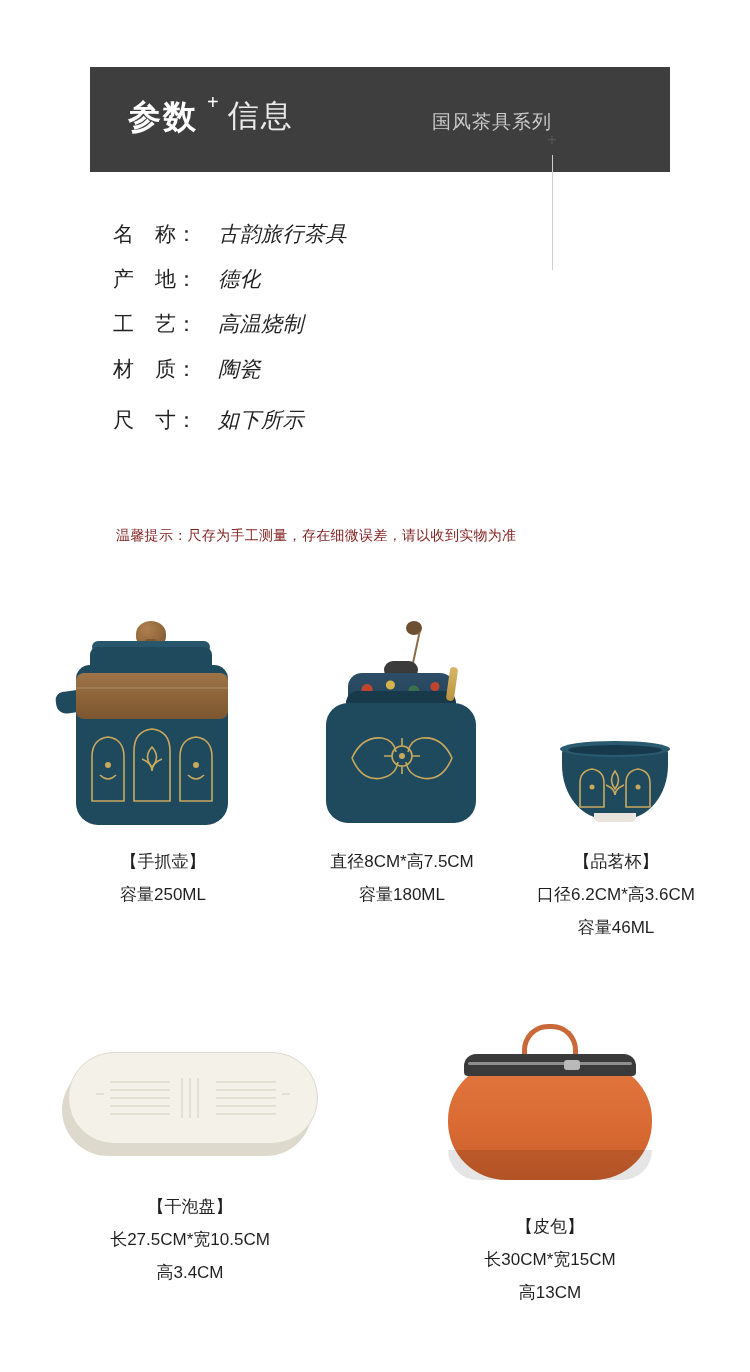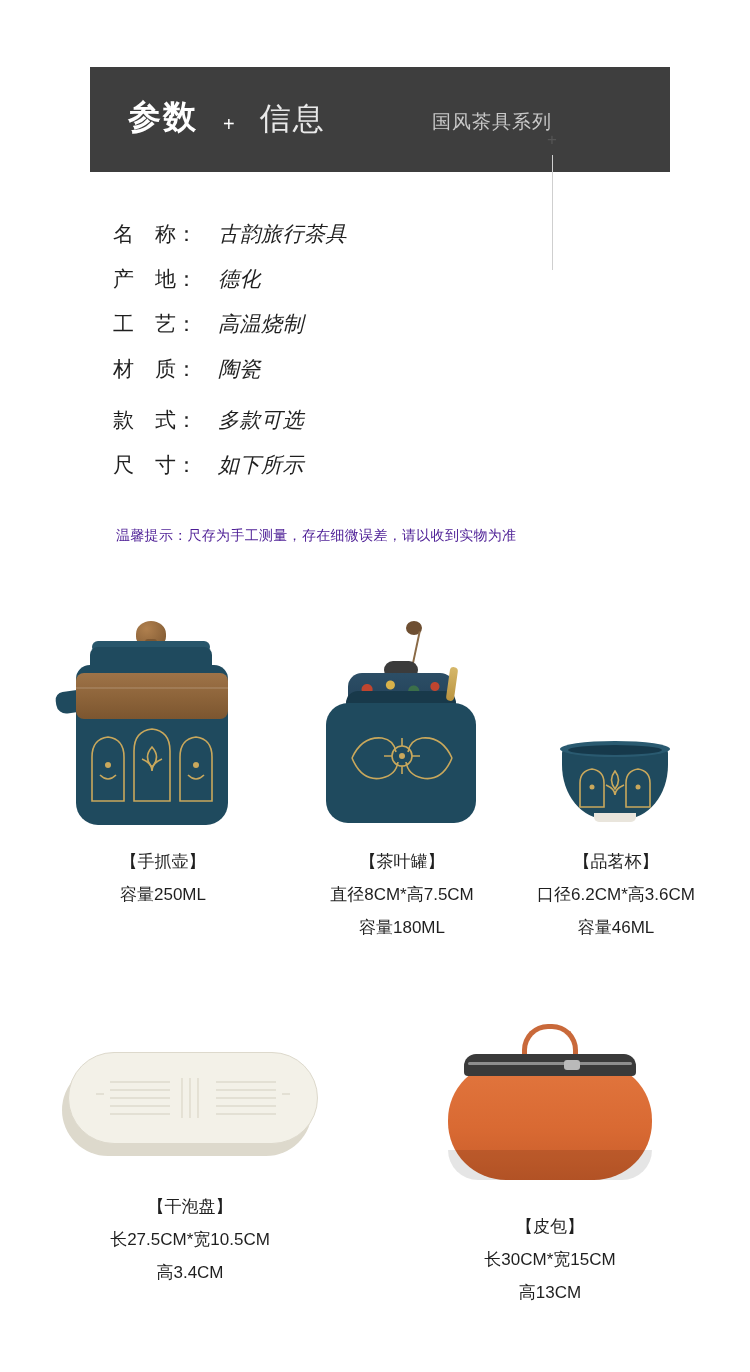--- a/index.html
+++ b/index.html
@@ -23,23 +23,22 @@
     top: 67px;
     width: 580px;
     height: 105px;
     background: #3e3e3e;
   }
   .banner-title {
     position: absolute;
     left: 38px;
     top: 28px;
     display: flex;
-    align-items: flex-end;
+    align-items: flex-start;
     color: #ffffff;
-    gap: 16px;
   }
   .banner-title .main {
     font-size: 33px;
     font-weight: bold;
     letter-spacing: 2px;
   }
   .banner-title .plus {
     font-size: 20px;
     margin: 0 9px;
     font-weight: normal;
@@ -99,21 +98,21 @@
     letter-spacing: 0.5px;
     font-style: italic;
   }
   .spec-gap { height: 6px; }
 
   .note {
     position: absolute;
     left: 116px;
     top: 527px;
     font-size: 14px;
-    color: #4c1d95;
+    color: #7f1d1d;
     letter-spacing: 0.3px;
     text-align: center;
   }
 
   
   .row1 {
     position: absolute;
     top: 595px;
     left: 0;
     width: 736px;
@@ -403,24 +402,20 @@
   </div>
   <div class="spec-row">
     <span class="label">工　艺：</span>
     <span class="value">高温烧制</span>
   </div>
   <div class="spec-row">
     <span class="label">材　质：</span>
     <span class="value">陶瓷</span>
   </div>
   <div class="spec-gap"></div>
-  <div class="spec-row">
-    <span class="label">款　式：</span>
-    <span class="value">多款可选</span>
-  </div>
   <div class="spec-row">
     <span class="label">尺　寸：</span>
     <span class="value">如下所示</span>
   </div>
 </div>
 
 <div class="note">温馨提示：尺存为手工测量，存在细微误差，请以收到实物为准</div>
 
 <div class="row1">
 
@@ -460,21 +455,20 @@
       <svg class="caddy-deco" viewBox="0 0 112 70">
         <path class="gold" d="M6 35 q10-22 30-20 q12 2 14 14"></path>
         <path class="gold" d="M6 35 q10 24 30 20 q14-3 16-16"></path>
         <path class="gold" d="M106 35 q-10-22 -30-20 q-12 2 -14 14"></path>
         <path class="gold" d="M106 35 q-10 24 -30 20 q-14-3 -16-16"></path>
         <circle class="gold" cx="56" cy="33" r="10"></circle>
         <circle class="goldf" cx="56" cy="33" r="3"></circle>
         <path class="gold" d="M56 23 v-8 M56 43 v8 M46 33 h-8 M66 33 h8"></path>
       </svg>
     </div>
-    <div class="caption cap-name">【茶叶罐】</div>
     <div class="caption">直径8CM*高7.5CM</div>
     <div class="caption">容量180ML</div>
   </div>
 
   <div class="item" style="left:526px; top:0; width:180px;">
     <div class="art cup">
       <div class="cup-body"></div>
       <div class="cup-rim"></div>
       <div class="cup-inner"></div>
       <div class="cup-foot"></div>

